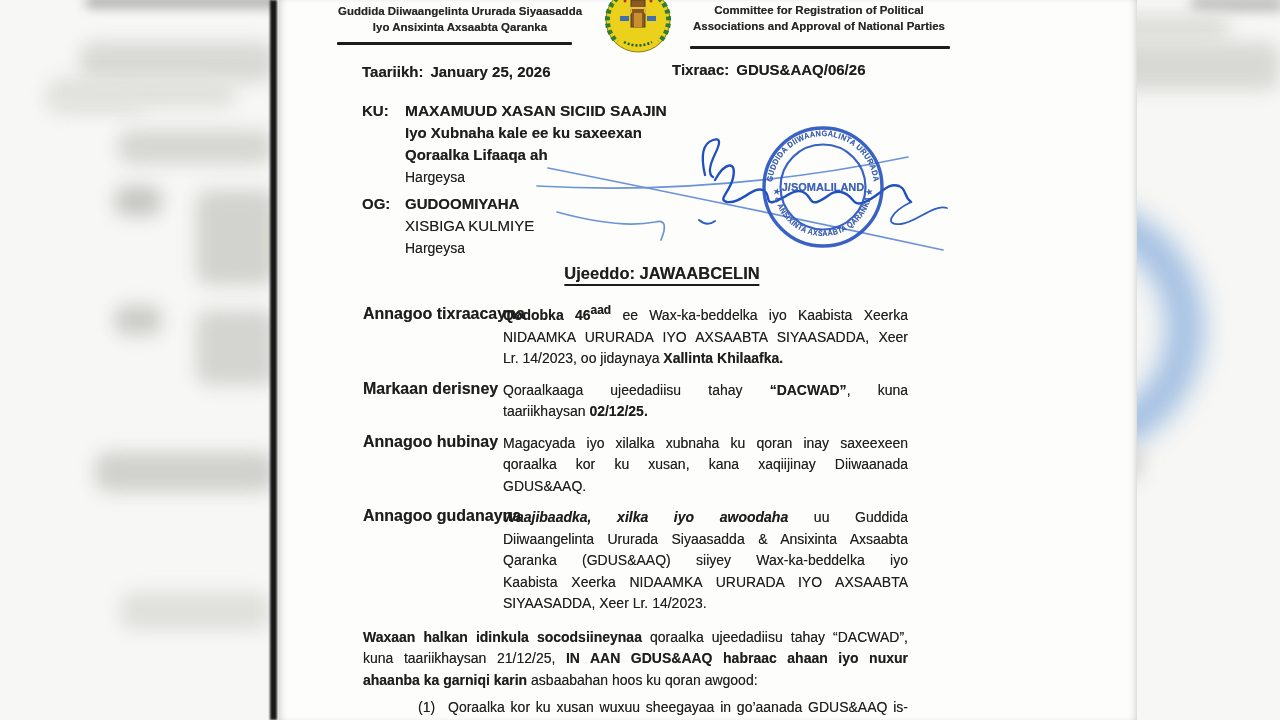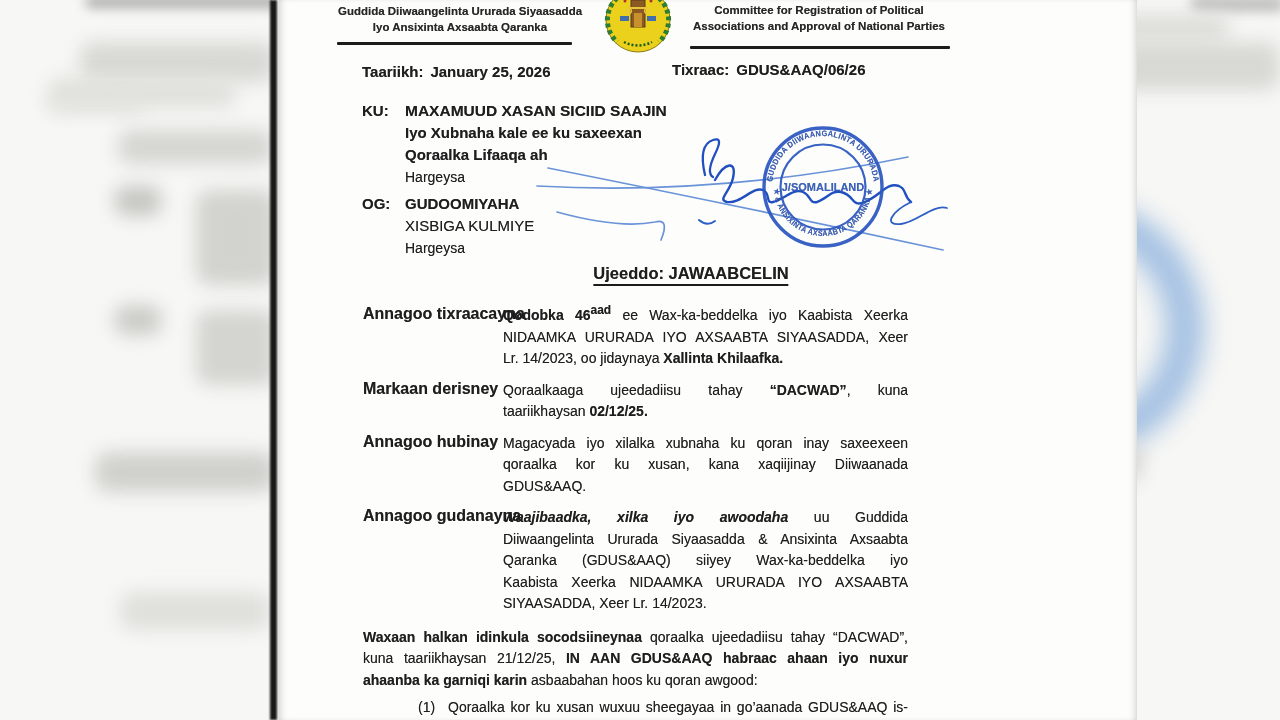--- a/index.html
+++ b/index.html
@@ -161,21 +161,21 @@
       <circle cx="62" cy="62" r="42.5" fill="none" stroke="#2b57c0" stroke-width="2.2"></circle>
       <text font-family="Liberation Sans, sans-serif" font-size="8" font-weight="bold" fill="#2b57c0" letter-spacing="0.4">
         <textPath id="arcTopText" href="#arcTop" startOffset="50%" text-anchor="middle" textLength="150" lengthAdjust="spacingAndGlyphs">GUDDIDA DIIWAANGALINTA URURADA</textPath>
       </text>
       <text font-family="Liberation Sans, sans-serif" font-size="8" font-weight="bold" fill="#2b57c0" letter-spacing="0.4">
         <textPath id="arcBotText" href="#arcBot" startOffset="50%" text-anchor="middle" textLength="150" lengthAdjust="spacingAndGlyphs">★ &amp; ANSIXINTA AXSAABTA QARANKA ★</textPath>
       </text>
       <text id="stampCenterText" x="62" y="66" text-anchor="middle" font-family="Liberation Sans, sans-serif" font-size="11" font-weight="bold" fill="#2b57c0">J/SOMALILAND</text>
     </svg>
 
-    <div class="abs subject" style="left:412px;top:264px;transform:translateX(-50%)">Ujeeddo: JAWAABCELIN</div>
+    <div class="abs subject" style="left:383px;top:264px;transform:translateX(-50%)">Ujeeddo: JAWAABCELIN</div>
 
     <div class="bodyhost" id="bodyhost">
         <div class="brow">
           <div class="blabel">Annagoo tixraacayna</div>
           <div class="btext">
             <div class="tline just"><span class="b">Qodobka 46</span><sup class="b">aad</sup><span> ee Wax-ka-beddelka iyo Kaabista Xeerka</span></div>
             <div class="tline just"><span>NIDAAMKA URURADA IYO AXSAABTA SIYAASADDA, Xeer</span></div>
             <div class="tline"><span>Lr. 14/2023, oo jidaynaya </span><span class="b">Xallinta Khilaafka.</span></div>
           </div>
         </div>

